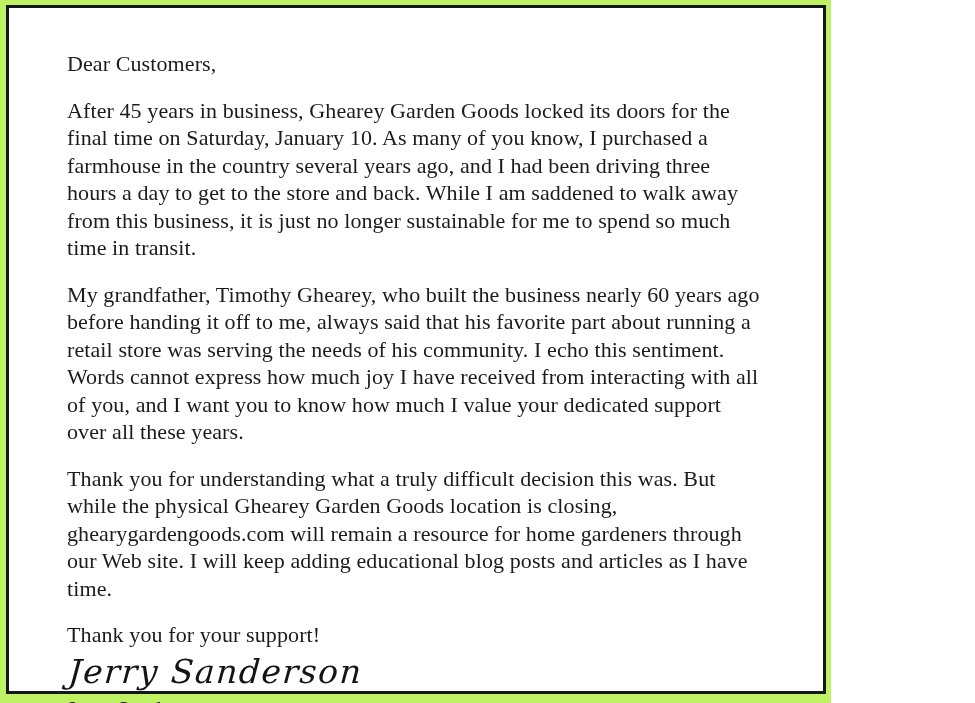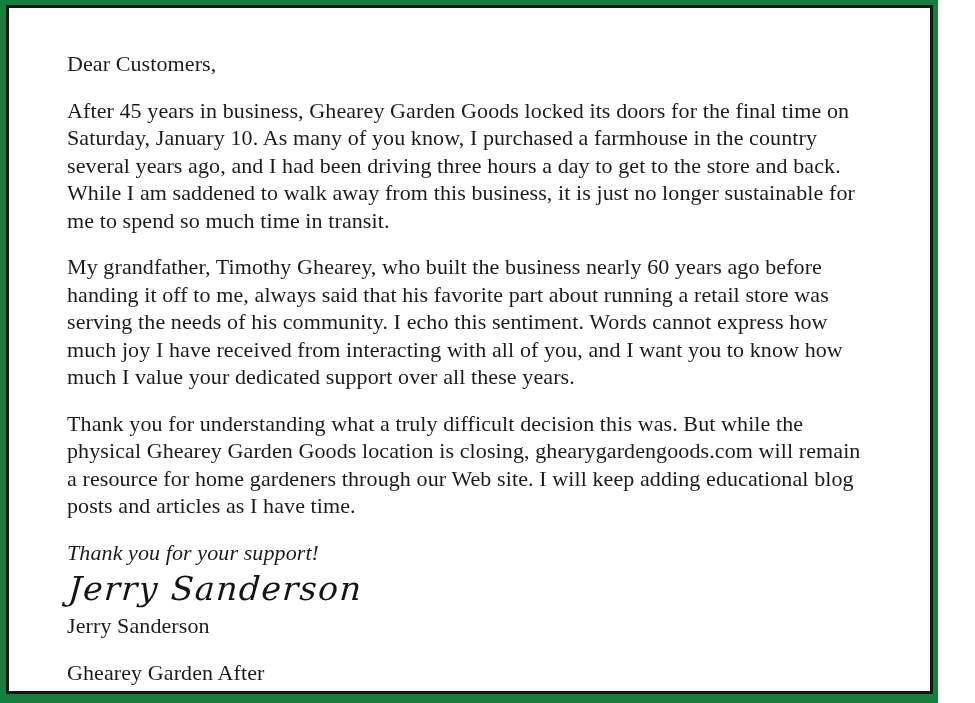--- a/index.html
+++ b/index.html
@@ -2,23 +2,23 @@
 <html><head>
 <meta charset="utf-8">
 <style>
   html, body {
     margin: 0;
     padding: 0;
     background: #ffffff;
   }
   .page {
     position: relative;
-    width: 938px;
+    width: 831px;
     height: 703px;
-    background: #15803d;
+    background: #bef264;
     overflow: hidden;
     font-family: "Liberation Serif", serif;
     color: #1b1b1b;
   }
   .frame {
     position: absolute;
     left: 6px;
     top: 5px;
     right: 5px;
     bottom: 9px;
@@ -32,21 +32,20 @@
     font-size: 22px;
     line-height: 27.5px;
     max-width: 848px;
     letter-spacing: 0.1px;
   }
   .salutation {
     margin-bottom: 19px;
   }
   .closing {
     margin-bottom: 2px !important;
-    font-style: italic;
   }
   .signature-script {
     font-family: "DejaVu Serif", serif;
     font-style: italic;
     font-size: 33px;
     line-height: 42px;
     letter-spacing: 1.5px;
     margin: 0 0 2px 0;
     transform: skewX(-4deg);
     transform-origin: left bottom;

